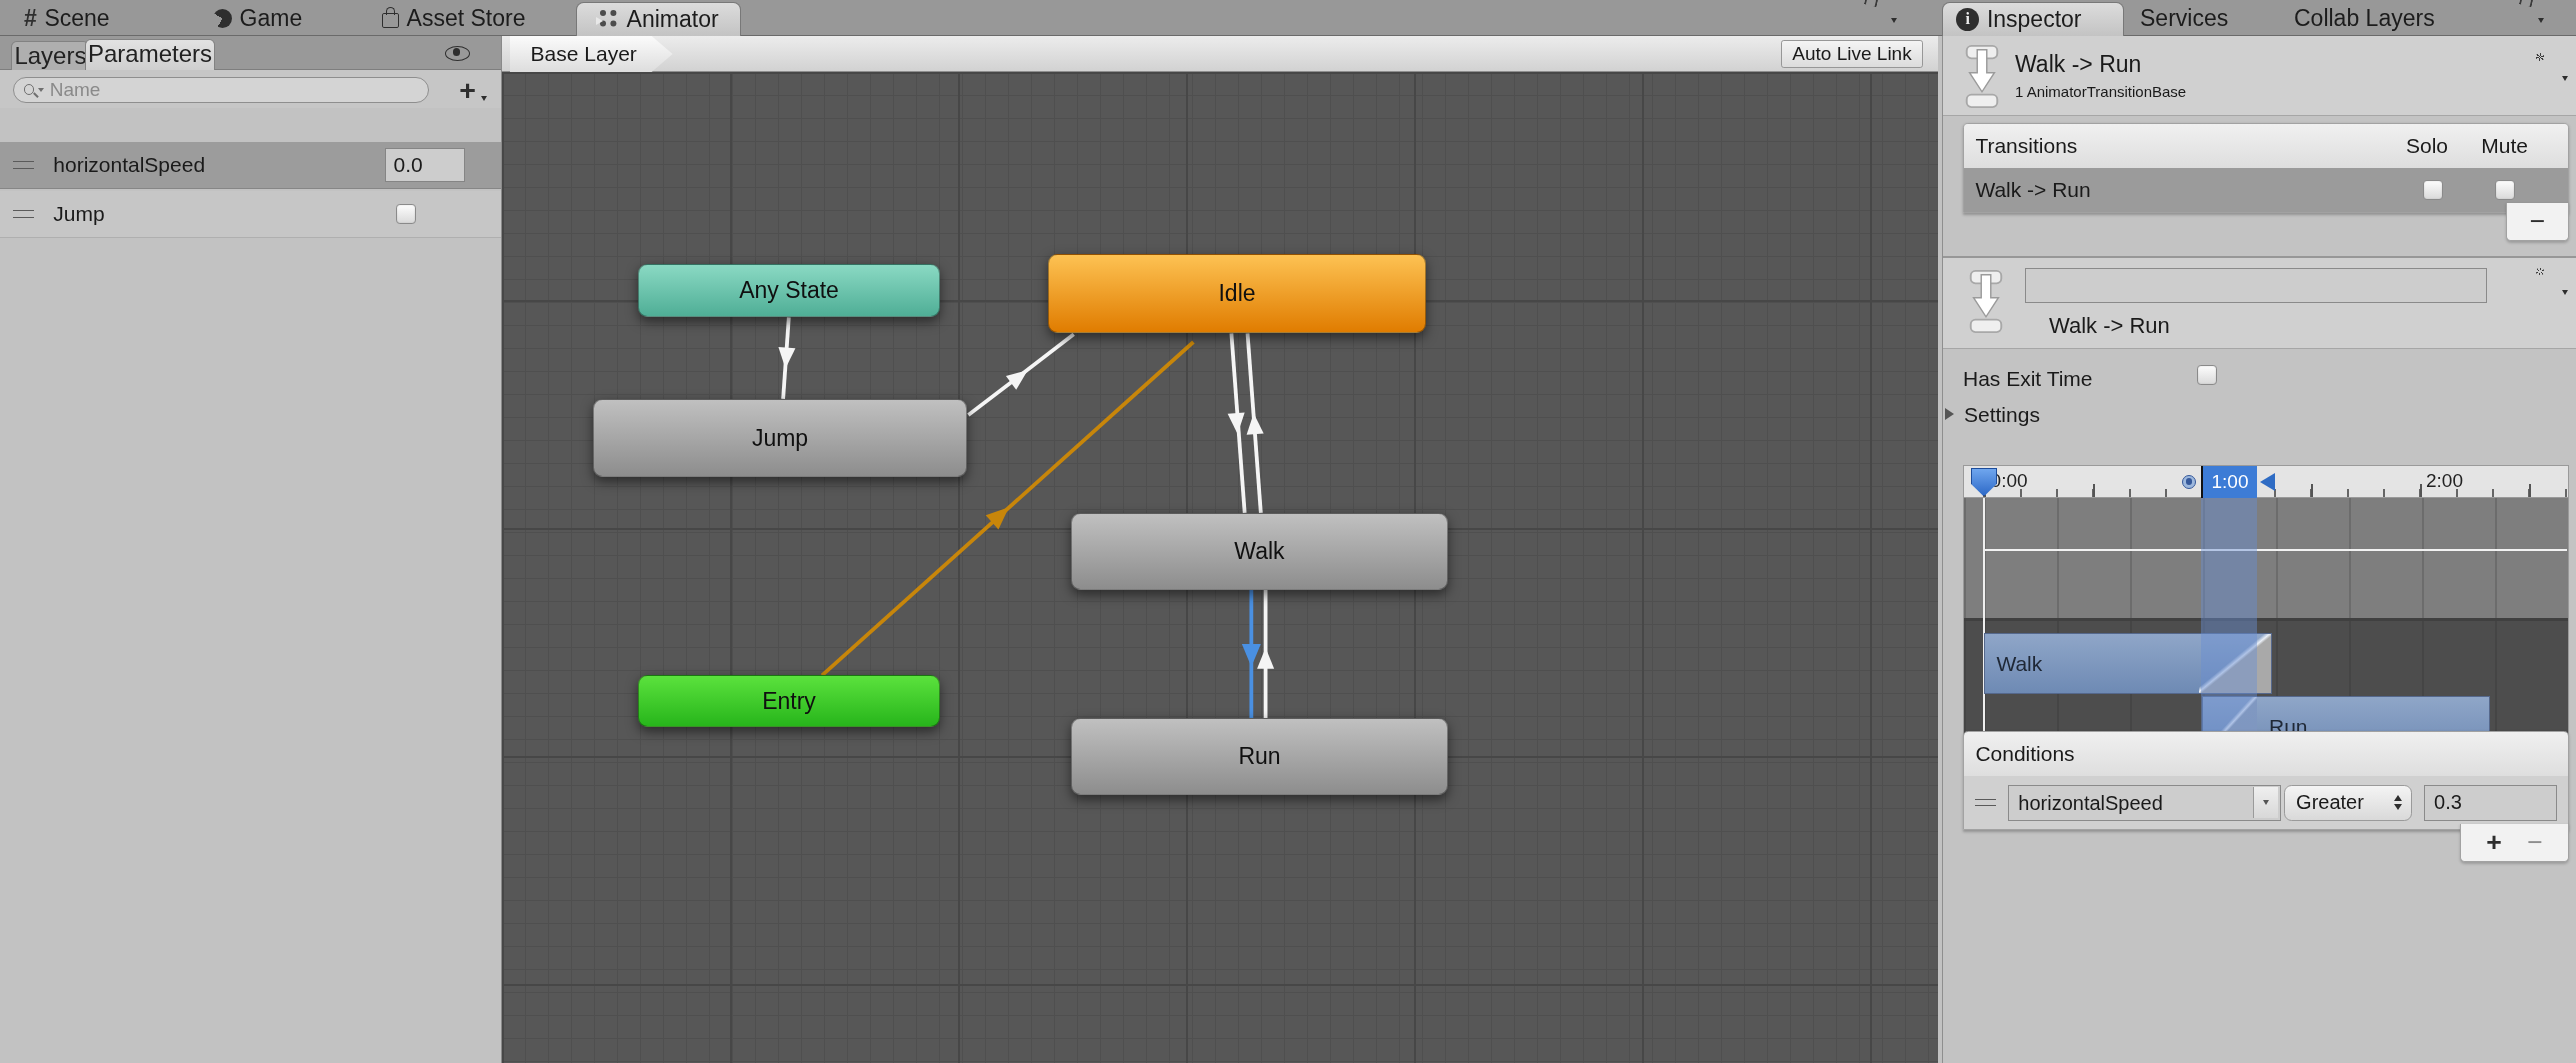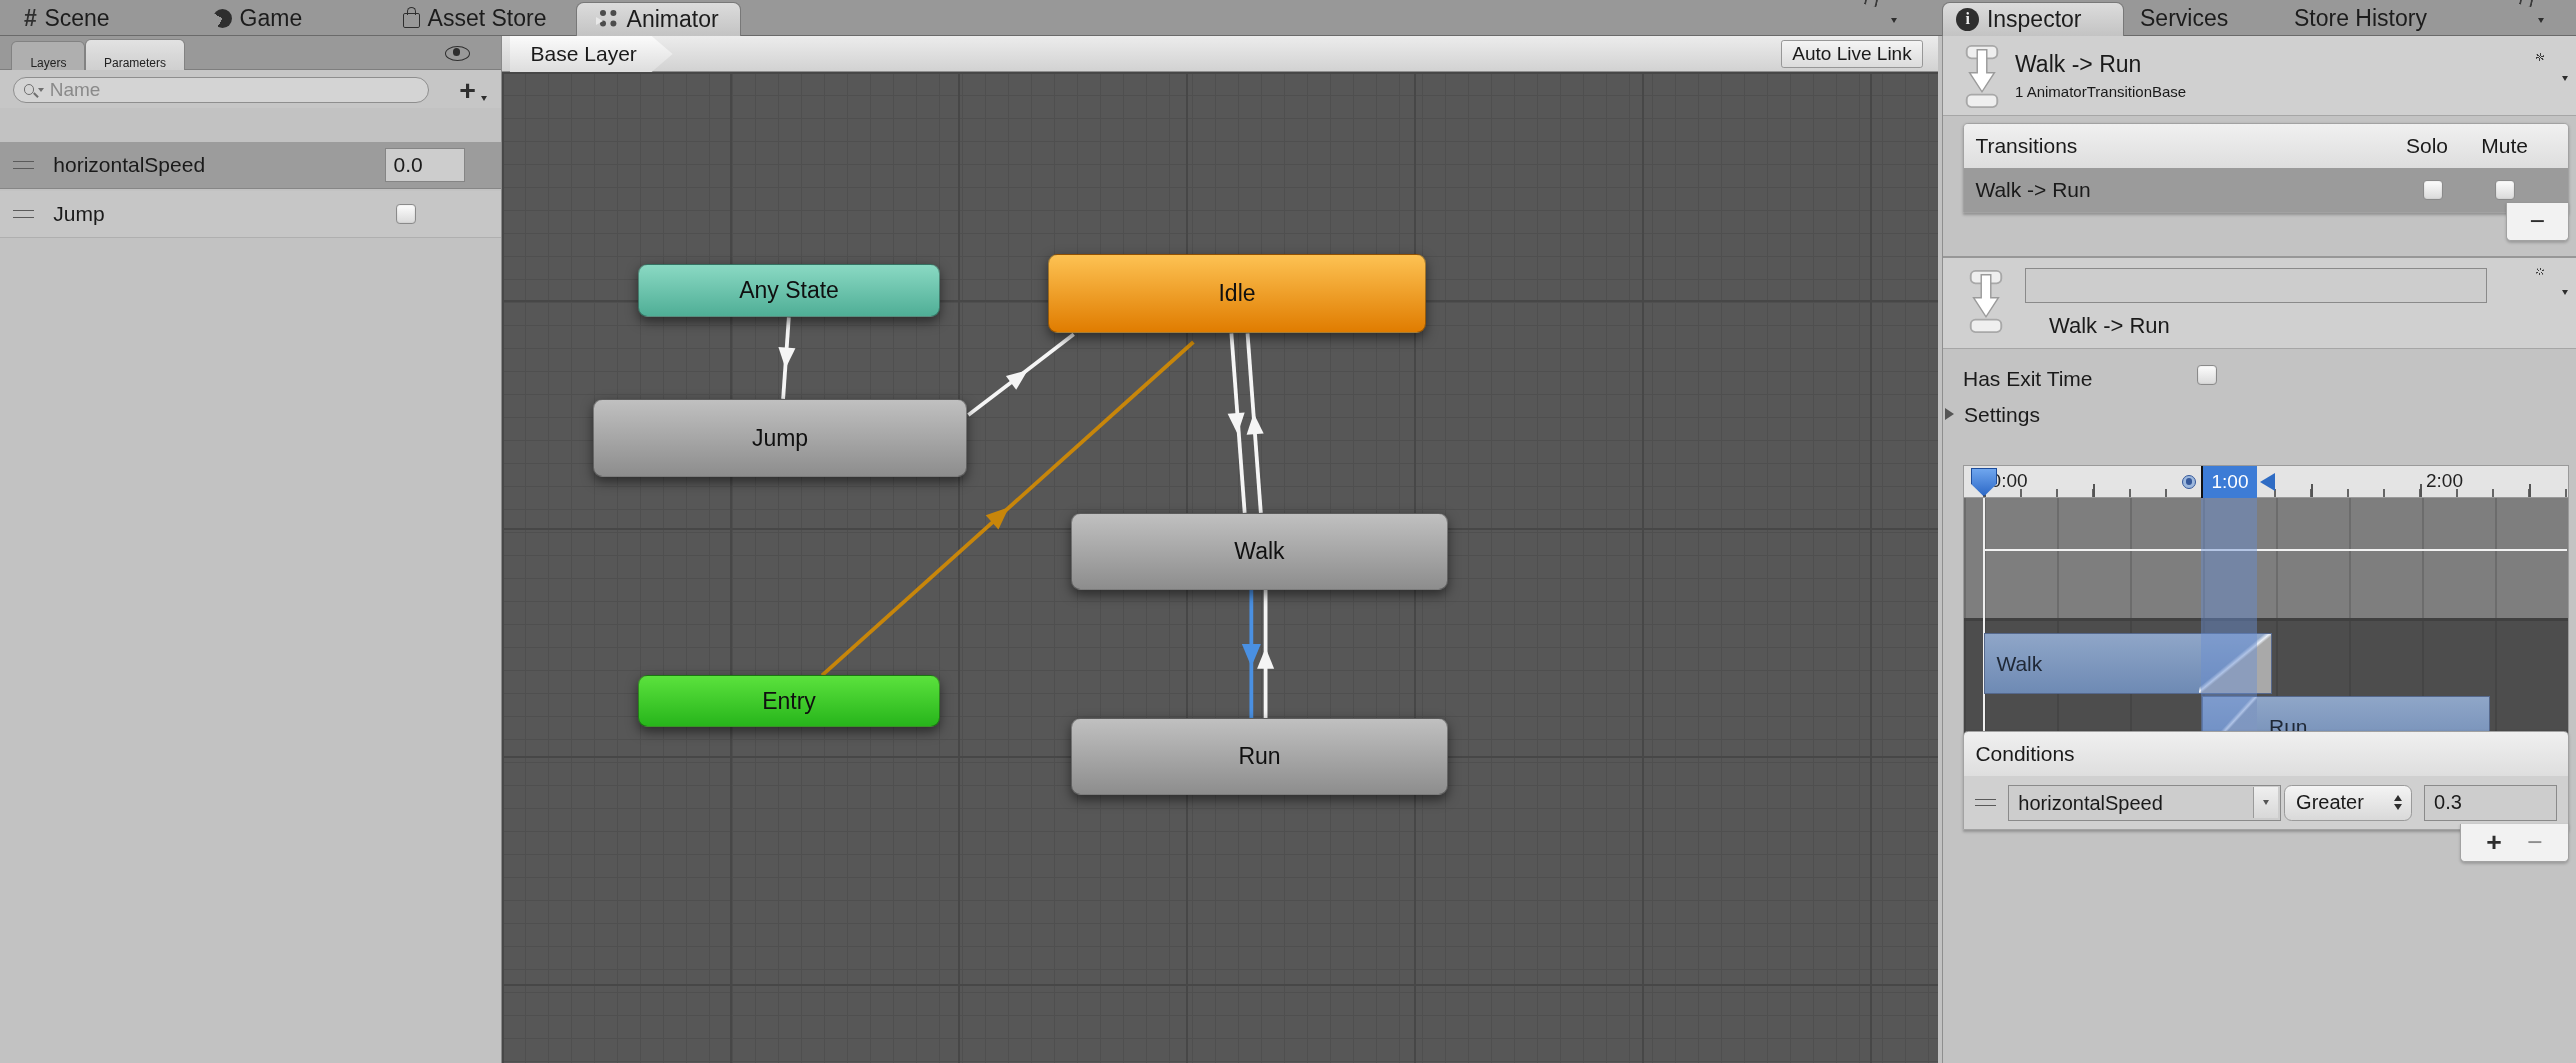--- a/index.html
+++ b/index.html
@@ -20,21 +20,21 @@
   .dots-icon::after { content:""; position:absolute; left:-1.9px; top:8.5px; width:0; height:0; border-left:7.6px solid #e8e8e8; border-top:4.7px solid transparent; border-bottom:4.7px solid transparent; }
   .info-icon { width:23px; height:23px; border-radius:50%; background:#2e2e2e; color:#ececec; font-size:16px; font-weight:bold; display:flex; align-items:center; justify-content:center; font-family:"Liberation Serif", serif; }
   .lock-icon { width:15px; height:12.3px; background:#3a3a3a; border-radius:1.9px; position:relative; margin-top:7.6px; }
   .lock-icon::before { content:""; position:absolute; left:4.7px; top:-8.5px; width:8.5px; height:8.5px; border:2.8px solid #3a3a3a; border-bottom:none; border-radius:5.7px 5.7px 0 0; transform:rotate(14deg); }
   .menu-icon { width:19px; height:2.8px; background:#2e2e2e; box-shadow:0 5.7px 0 #2e2e2e, 0 11.4px 0 #2e2e2e; position:relative; }
   .menu-icon::before { content:""; position:absolute; left:-11.4px; top:6.6px; border-top:5.7px solid #2e2e2e; border-left:3.8px solid transparent; border-right:3.8px solid transparent; }
 
   
   #leftpanel { left:0; top:36px; width:502px; height:1028px; background:#C2C2C2; border-right:0.9px solid #8A8A8A; }
   #subtabs { left:0; top:0; width:100%; height:34px; background:#999999; border-bottom:0.9px solid #7E7E7E; position:absolute; }
-  .subtab { position:absolute; top:4.7px; height:29.4px; display:flex; align-items:flex-end; justify-content:center; font-size:12px; border:0.9px solid #828282; border-bottom:none; border-radius:5.7px 5.7px 0 0; background:#AFAFAF; color:#222; padding:0 18px; }
+  .subtab { position:absolute; top:4.7px; height:29.4px; display:flex; align-items:flex-start; justify-content:center; font-size:24px; border:0.9px solid #828282; border-bottom:none; border-radius:5.7px 5.7px 0 0; background:#AFAFAF; color:#222; padding:0 2px; }
   .subtab.active { background:linear-gradient(#E2E2E2,#CFCFCF); top:2.8px; height:31px; }
   .eye-icon { position:absolute; width:25px; height:15px; border:1.9px solid #2e2e2e; border-radius:50%; top:9.5px; left:445px; }
   .eye-icon::before { content:""; position:absolute; left:6.6px; top:1.9px; width:7.6px; height:7.6px; border-radius:50%; background:#2e2e2e; }
   #searchrow { position:absolute; left:0; top:34px; width:100%; height:38px; background:#C6C6C6; }
   #searchpill { position:absolute; left:13.3px; top:6.6px; width:416px; height:26px; border:0.9px solid #8E8E8E; border-radius:13.3px; background:#D4D4D4; display:flex; align-items:center; padding-left:9.5px; }
   .mag-icon { width:10.4px; height:10.4px; border:1.9px solid #6f6f6f; border-radius:50%; position:relative; margin-right:1.9px; }
   .mag-icon::after { content:""; position:absolute; left:8.5px; top:8.5px; width:5.7px; height:1.9px; background:#6f6f6f; transform:rotate(45deg); }
   .tri-down-s { width:0; height:0; border-top:4.7px solid #6f6f6f; border-left:3.8px solid transparent; border-right:3.8px solid transparent; margin:0 5.7px 0 1.9px; }
   #searchpill input { border:none; outline:none; background:transparent; font-size:19px; color:#444; width:342px; font-family:"Liberation Sans", sans-serif; }
   #searchpill input::placeholder { color:#8a8a8a; }
@@ -119,40 +119,40 @@
 
 <div id="topbar" class="abs">
   <div class="wintab" style="left:24px">
     <span class="hash-icon">#</span>
     <span>Scene</span>
   </div>
   <div class="wintab" style="left:213px">
     <span class="pac-icon"></span>
     <span>Game</span>
   </div>
-  <div class="wintab" style="left:403px">
+  <div class="wintab" style="left:382px">
     <span class="bag-icon"></span>
     <span>Asset Store</span>
   </div>
   <div class="wintab active" style="left:576px">
     <span class="dots-icon"></span>
     <span>Animator</span>
   </div>
   <span class="lock-icon abs" style="left:1860px; top:3.8px"></span>
   <span class="menu-icon abs" style="left:1902px; top:11.4px"></span>
 
   <div class="wintab active" style="left:1942px; width:182px; padding:0 13.3px">
     <span class="info-icon">i</span>
     <span>Inspector</span>
   </div>
   <div class="wintab" style="left:2140px">
     <span>Services</span>
   </div>
   <div class="wintab" style="left:2294px">
-    <span>Store History</span>
+    <span>Collab Layers</span>
   </div>
   <span class="lock-icon abs" style="left:2515px; top:3.8px"></span>
   <span class="menu-icon abs" style="left:2549px; top:11.4px"></span>
 </div>
 
 <div id="leftpanel" class="abs">
   <div id="subtabs">
     <div class="subtab" style="left:11.4px">
       <span>Layers</span>
     </div>

